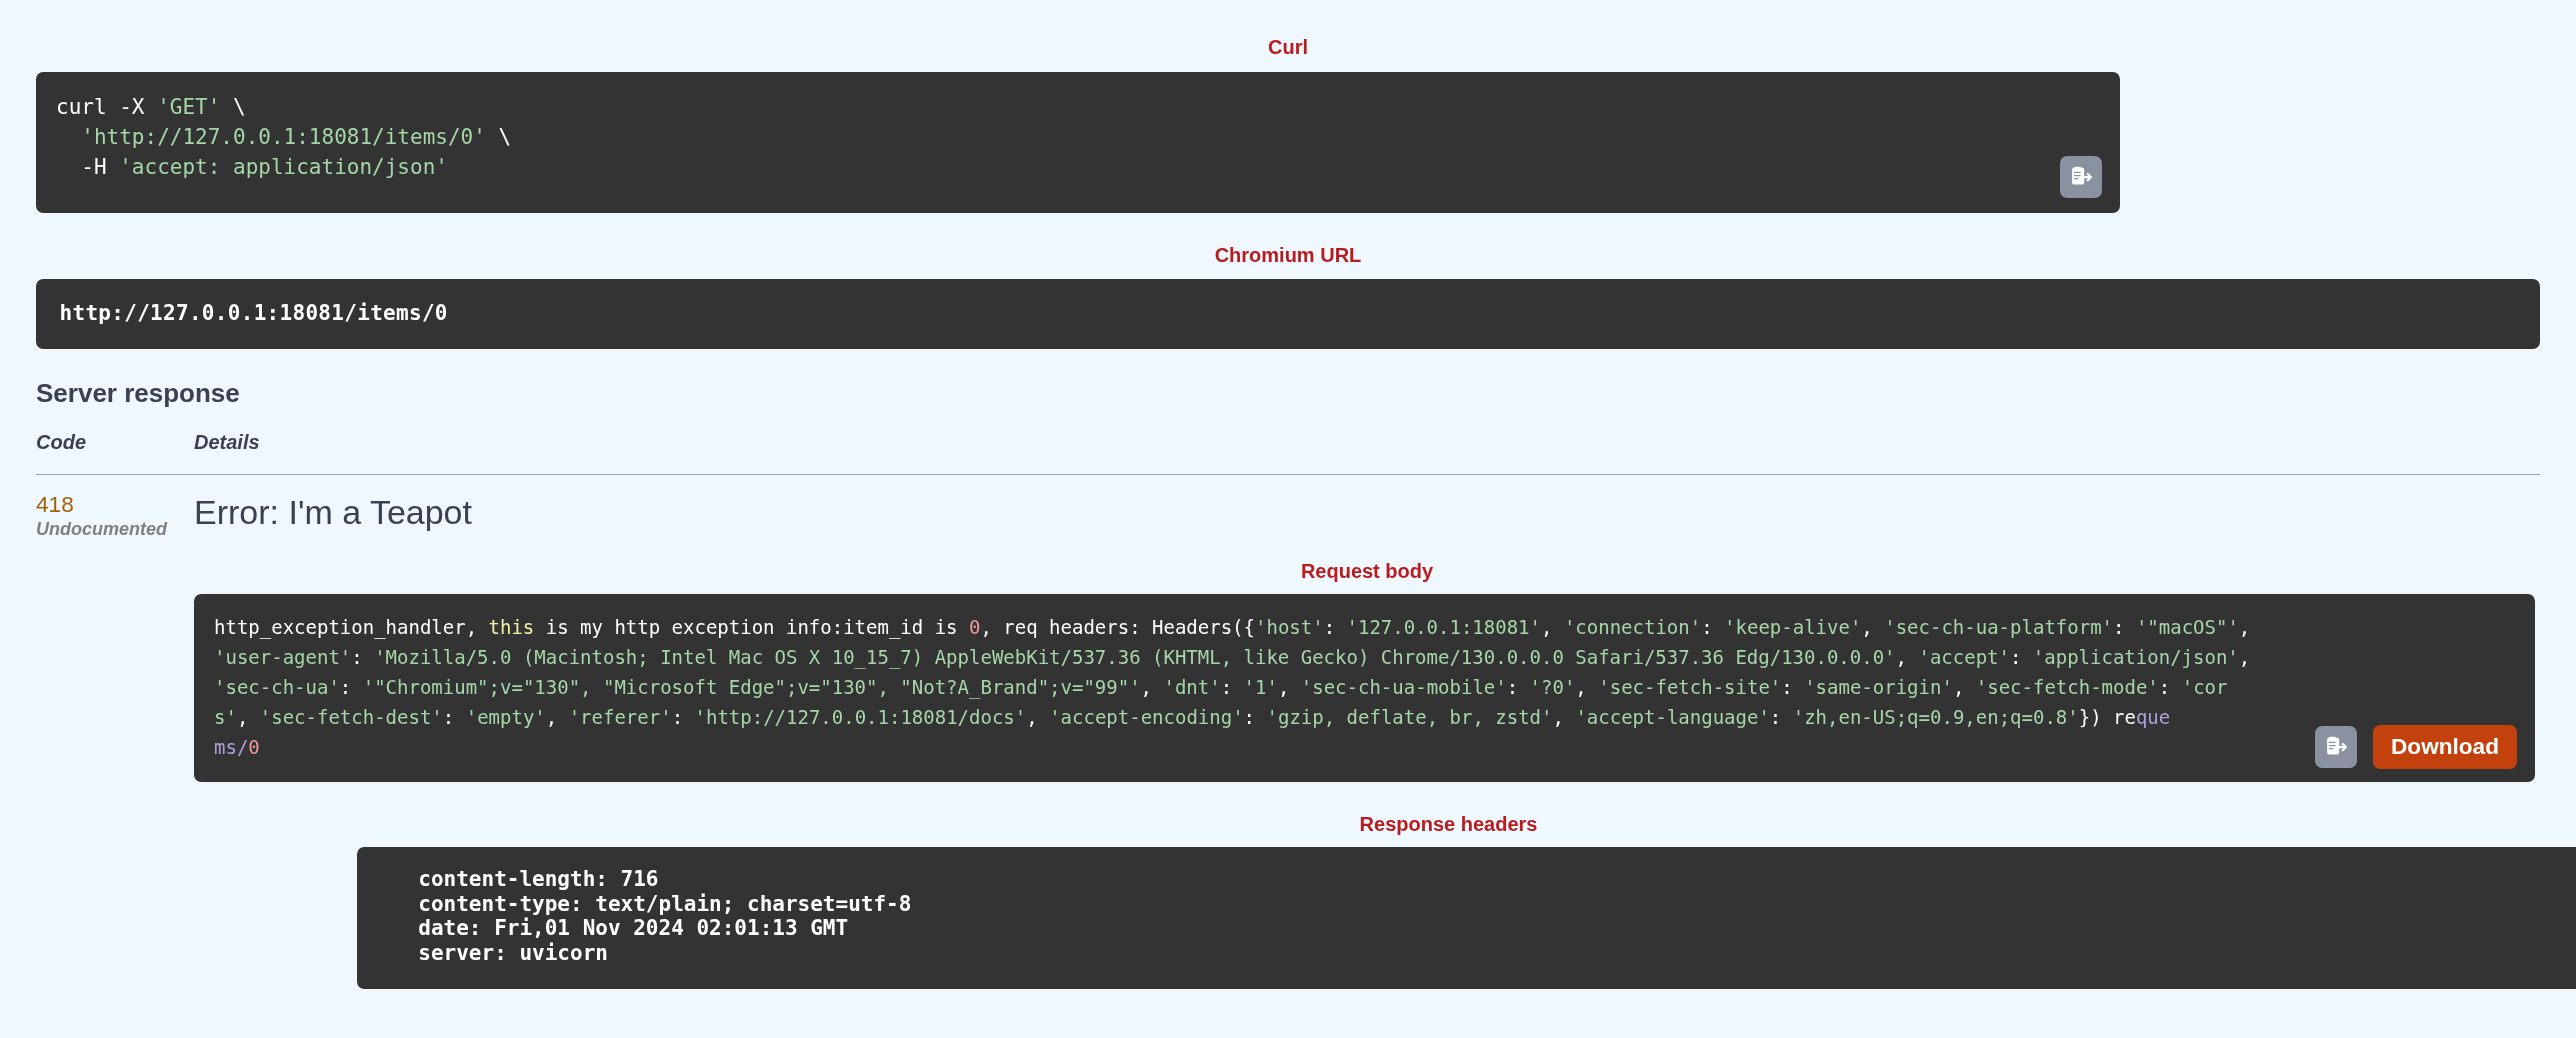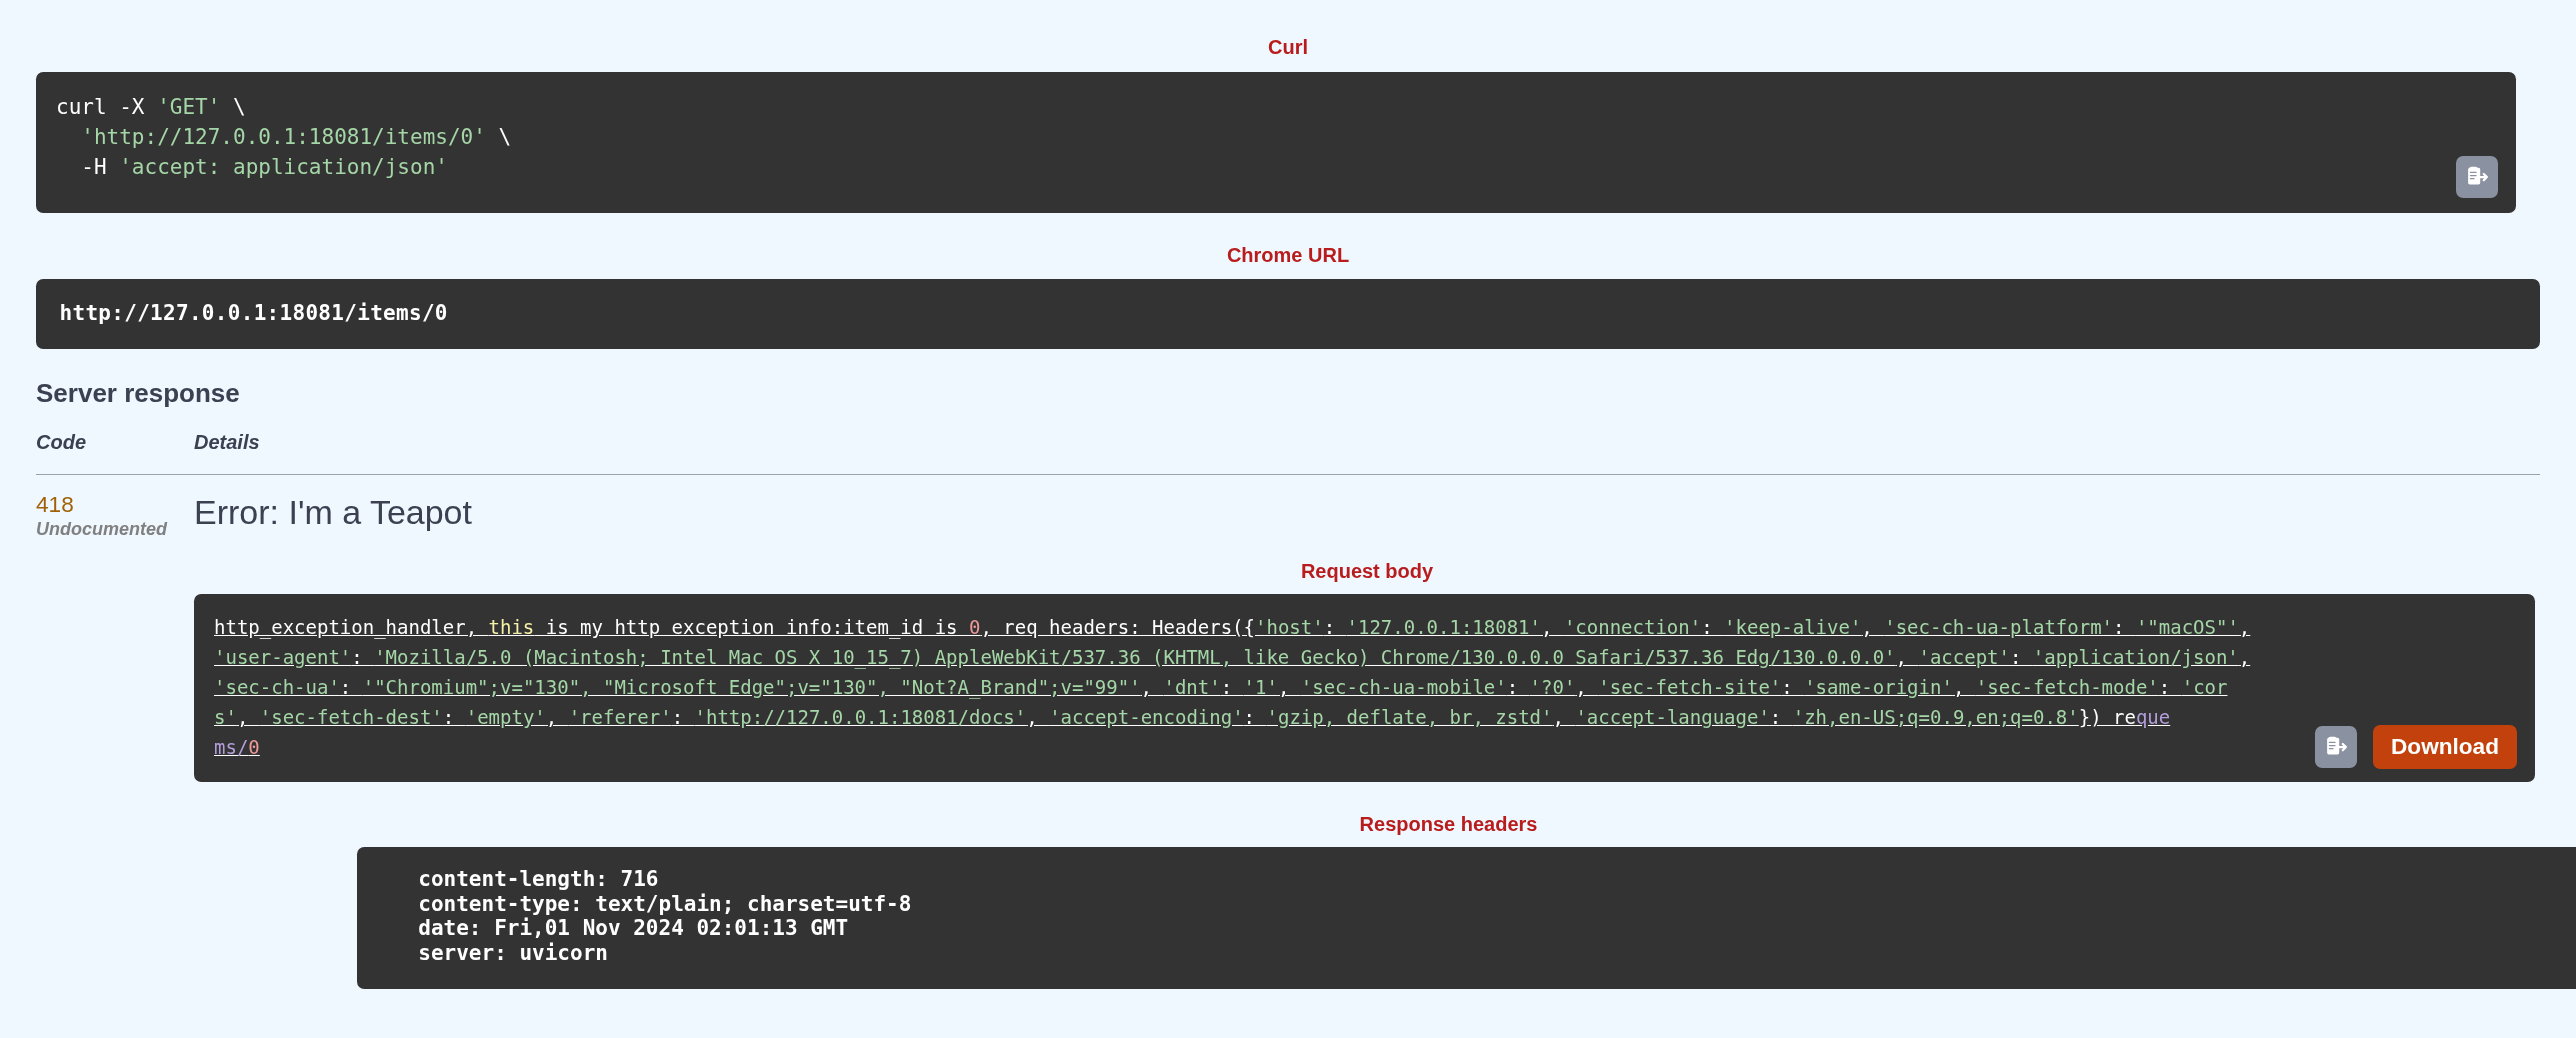--- a/index.html
+++ b/index.html
@@ -48,21 +48,21 @@
     background:#333333;
     border-radius:7.2px;
     box-sizing:border-box;
     position:relative;
     font-family:"DejaVu Sans Mono", monospace;
     color:#ffffff;
   }
 
   
   .curl-block{
-    width:2480px;
+    width:2084px;
     padding:20px 23.5px 31px 20px;
     margin-bottom:31px;
   }
   .curl-block pre{
     margin:0;
     font-family:"DejaVu Sans Mono", monospace;
     font-size:21px;
     line-height:30px;
     white-space:pre;
     color:#ffffff;
@@ -149,21 +149,20 @@
     margin-bottom:31px;
     overflow:hidden;
   }
   .respbody-block pre{
     margin:0;
     font-family:"DejaVu Sans Mono", monospace;
     font-size:19px;
     line-height:30px;
     white-space:pre;
     color:#ffffff;
-    text-decoration:underline;
   }
   .body-copy{right:178px;bottom:14.5px;}
   .download-btn{
     position:absolute;
     right:18px;bottom:12.7px;
     background:#c2410c;
     color:#ffffff;
     border:none;
     border-radius:7.2px;
     font-family:"Liberation Sans", sans-serif;
@@ -211,21 +210,21 @@
             <rect x="3" y="4.6" width="11.6" height="16" rx="1.6" fill="#ffffff" stroke="none"></rect>
             <line x1="5.2" y1="9" x2="10.6" y2="9" stroke="#8a91a0" stroke-width="1.2"></line>
             <line x1="5.2" y1="12" x2="10.6" y2="12" stroke="#8a91a0" stroke-width="1.2"></line>
             <line x1="5.2" y1="15" x2="8.6" y2="15" stroke="#8a91a0" stroke-width="1.2"></line>
             <path d="M12.5 13.5H21M21 13.5l-3-3M21 13.5l-3 3" stroke="#ffffff" stroke-width="2.2"></path>
           </svg>
         </span>
       </div>
     </div>
 
-    <div class="label">Chrome URL</div>
+    <div class="label">Chromium URL</div>
     <div class="codeblock url-block">
       <span class="urltext">http://127.0.0.1:18081/items/0</span>
     </div>
 
     <div class="server-response">Server response</div>
 
     <table class="resp-table">
       <thead>
         <tr>
           <th class="col-code">Code</th>

